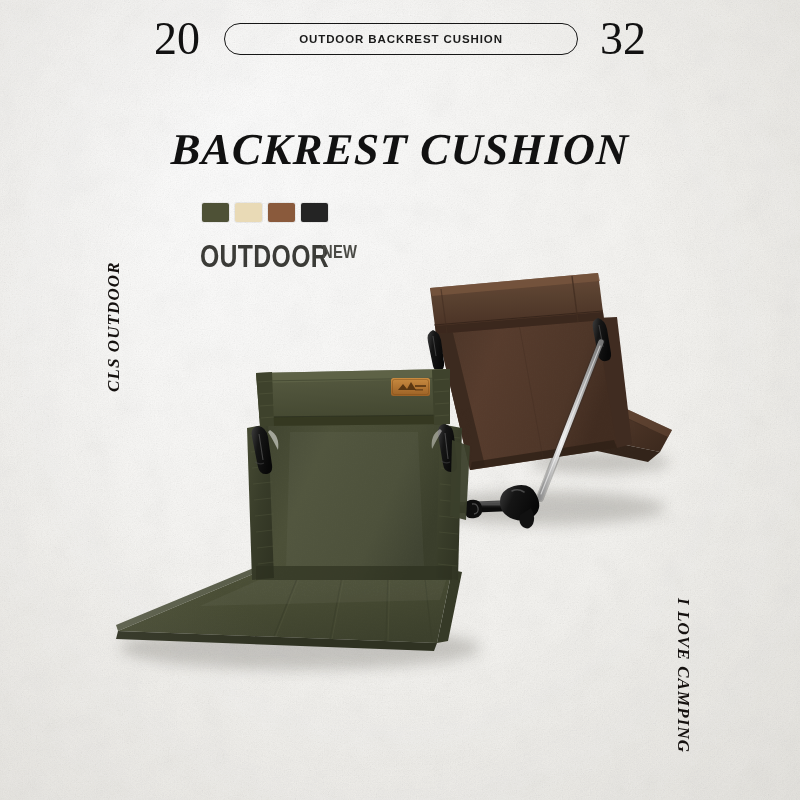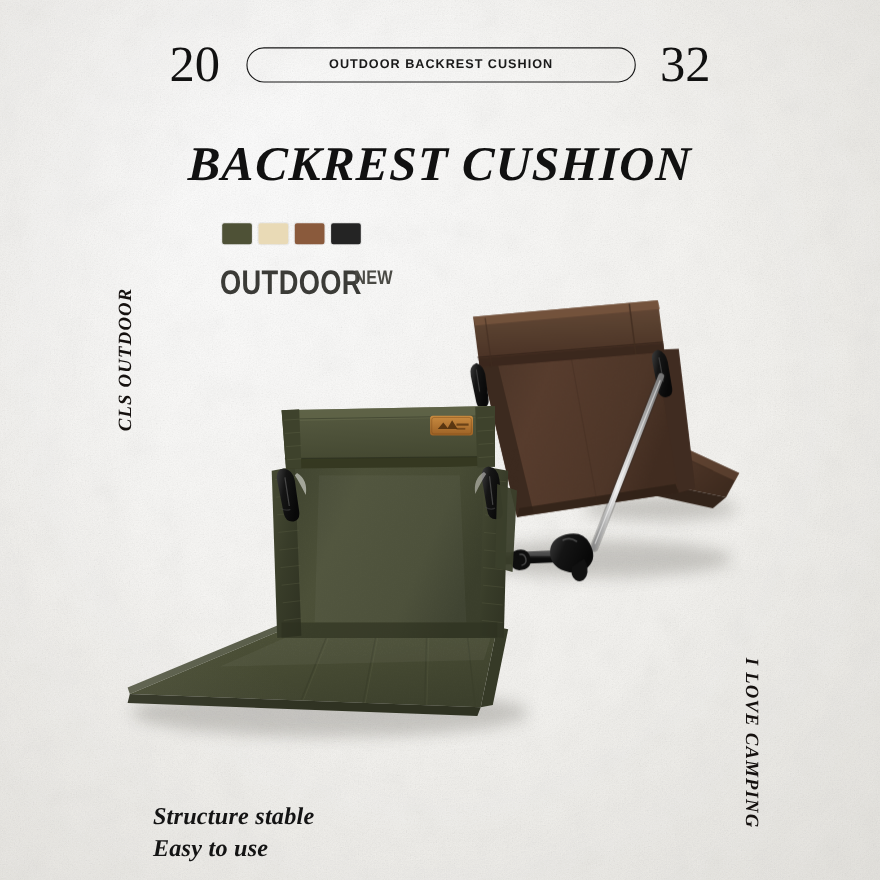--- a/index.html
+++ b/index.html
@@ -43,21 +43,20 @@
   .topbar {
     position: absolute;
     top: 14px;
     left: 0;
     width: 800px;
     height: 50px;
     display: flex;
     align-items: center;
     justify-content: center;
     gap: 22px;
-    margin-top: 20px;
   }
   .year {
     font-family: "Liberation Serif", serif;
     font-size: 46px;
     line-height: 1;
     color: #111;
     letter-spacing: 0px;
     font-weight: 400;
   }
   .year-left  { margin-right: 2px; }
@@ -515,18 +514,14 @@
   </div>
 
   <div class="outdoor-row">
     <div class="outdoor-word">OUTDOOR</div>
     <div class="new-word">NEW</div>
   </div>
 
   <div class="vtext vtext-left">CLS OUTDOOR</div>
   <div class="vtext vtext-right">I LOVE CAMPING</div>
 
-  <div class="tagline">
-    <div>Structure stable</div>
-    <div>Easy to use</div>
-  </div>
 
 </div>
 
 </body></html>

